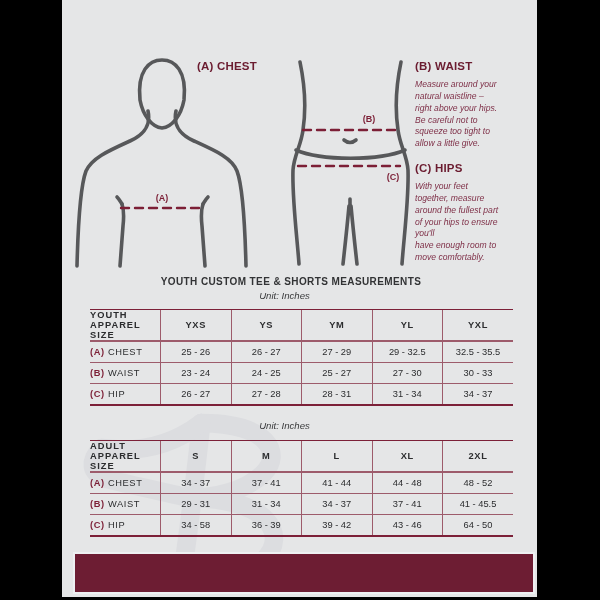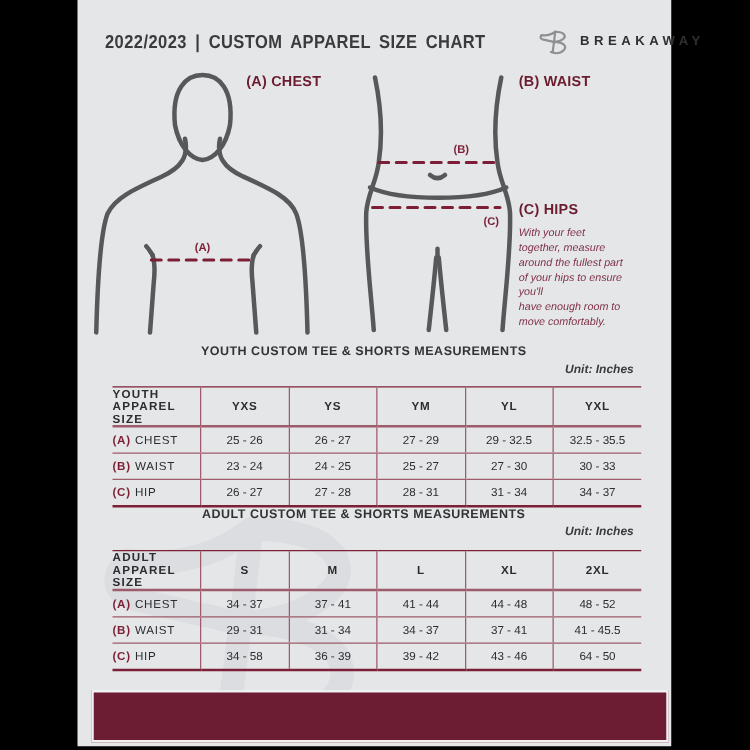--- a/index.html
+++ b/index.html
@@ -23,22 +23,22 @@
   .g-head{font-weight:bold;font-size:11.5px;color:#6b1c30;letter-spacing:.2px;margin:0 0 7px 0;}
   .g-body{font-style:italic;font-size:8.6px;color:#7f3048;line-height:1.38;white-space:pre-line;margin:0;}
   .fig{position:absolute;z-index:1;}
   .fig path,.fig line{fill:none;stroke-linecap:round;stroke-linejoin:round;}
   .body-line{stroke:#57585a;stroke-width:3.6;}
   .dash-line{stroke:#7c1f36;stroke-width:2.4;stroke-dasharray:8 6;}
   .fig-label{font-family:"Liberation Sans",sans-serif;font-weight:bold;font-size:9px;fill:#7c1f36;}
   
   .section-title{position:absolute;left:12px;width:434px;text-align:center;z-index:2;
     font-weight:bold;font-size:10px;color:#323335;letter-spacing:.4px;}
-  .unit{position:absolute;left:0;width:445px;text-align:right;z-index:2;
-    font-style:italic;font-size:9.6px;color:#3a3b3d;font-weight:bold;}
+  .unit{position:absolute;left:0;width:445px;text-align:center;z-index:2;
+    font-style:italic;font-size:9.6px;color:#3a3b3d;}
   table.sz{position:absolute;left:28px;width:423px;border-collapse:collapse;table-layout:fixed;z-index:2;}
   table.sz th,table.sz td{
     height:20px;padding:0;border-top:1px solid #9d5b6b;border-bottom:1px solid #9d5b6b;
     font-size:9.3px;color:#2b2c2e;background:transparent;
   }
   table.sz th+th, table.sz td+td{border-left:1px solid #9d5b6b;}
   table.sz thead th{border-bottom-width:2px;}
   table.sz tr:first-child th{border-top:1.5px solid #7c2038;}
   table.sz tr:last-child td{border-bottom:2px solid #7c2038;}
   .hdr-lbl{font-weight:bold;font-size:9.2px;letter-spacing:1px;color:#3b3c3e;text-align:left;padding-left:10px;}
@@ -60,35 +60,20 @@
   <svg class="watermark logo" width="250" height="212" viewBox="0 0 40 34">
     <g stroke="#dcdde0" stroke-width="3">
       <path d="M21,5 C20,14 19,22 18,29"></path>
       <path d="M21,5 C32,5 34,10 31,13 C28,16 23,17 19,17"></path>
       <path d="M19,17 C32,17 35,23 31,27 C27,31 21,31 16,29"></path>
       <path d="M5,9 C12,10 17,8 21,5"></path>
       <path d="M5,9 C3,11 3,13 6,14 C10,15 15,16 19,17"></path>
     </g>
   </svg>
 
-  <div class="hdr">
-    <div class="title">2022/2023 | CUSTOM APPAREL SIZE CHART</div>
-    <div class="brand">
-      <svg class="logo" width="27" height="23" viewBox="0 0 40 34">
-        <g stroke="#8e9093" stroke-width="2.6">
-          <path d="M21,5 C20,14 19,22 18,29"></path>
-          <path d="M21,5 C32,5 34,10 31,13 C28,16 23,17 19,17"></path>
-          <path d="M19,17 C32,17 35,23 31,27 C27,31 21,31 16,29"></path>
-          <path d="M5,9 C12,10 17,8 21,5"></path>
-          <path d="M5,9 C3,11 3,13 6,14 C10,15 15,16 19,17"></path>
-        </g>
-      </svg>
-      <div class="brand-name">BREAKAWAY</div>
-    </div>
-  </div>
 
   <svg class="fig" style="left:8px;top:56px;" width="178" height="212" viewBox="0 0 178 212">
     <path class="body-line" d="M70,44 C67,15 79,4 92,4 C105,4 117,15 114,44 C111,60 102,71 92,72 C82,71 73,60 70,44"></path>
     <path class="body-line" d="M78,55 C81,69 75,78 60,85 C38,95 22,102 16,115 C10,131 8,170 7,210"></path>
     <path class="body-line" d="M106,55 C103,69 109,78 124,85 C146,95 162,102 167,115 C173,131 175,170 176,210"></path>
     <path class="body-line" d="M52,148 C50,145 49,143 47,141"></path>
     <path class="body-line" d="M52,148 C54,154 54,161 53,170 C52,184 51,197 50,210"></path>
     <path class="body-line" d="M133,148 C135,145 136,143 138,141"></path>
     <path class="body-line" d="M133,148 C131,154 131,161 132,170 C133,184 134,197 135,210"></path>
     <line class="dash-line" x1="51" y1="152" x2="134" y2="152"></line>
@@ -107,20 +92,26 @@
     <text class="fig-label" x="86" y="64" text-anchor="middle">(B)</text>
     <line class="dash-line" x1="15" y1="108" x2="117" y2="108"></line>
     <text class="fig-label" x="110" y="122" text-anchor="middle">(C)</text>
   </svg>
 
   <div class="guide-block" style="left:135px;top:60px;width:102px;">
     <p class="g-head">(A) CHEST</p>
   </div>
   <div class="guide-block" style="left:353px;top:60px;width:110px;">
     <p class="g-head">(B) WAIST</p>
+    <p class="g-body">Measure around your
+natural waistline –
+right above your hips.
+Be careful not to
+squeeze too tight to
+allow a little give.</p>
   </div>
   <div class="guide-block" style="left:353px;top:162px;width:112px;">
     <p class="g-head">(C) HIPS</p>
     <p class="g-body">With your feet
 together, measure
 around the fullest part
 of your hips to ensure
 you'll
 have enough room to
 move comfortably.</p>
@@ -160,21 +151,20 @@
           <td class="lbl"><span class="pfx">(C)</span> <span>HIP</span></td>
           <td class="val">26 - 27</td>
           <td class="val">27 - 28</td>
           <td class="val">28 - 31</td>
           <td class="val">31 - 34</td>
           <td class="val">34 - 37</td>
         </tr>
       </tbody>
     </table>
 
-  <div class="section-title" style="top:406px;">ADULT CUSTOM TEE &amp; SHORTS MEASUREMENTS</div>
   <div class="unit" style="top:420px;">Unit: Inches</div>
   <table class="sz" style="top:440px;">
       <thead>
         <tr>
           <th class="hdr-lbl">ADULT APPAREL SIZE</th>
           <th class="size-h">S</th>
           <th class="size-h">M</th>
           <th class="size-h">L</th>
           <th class="size-h">XL</th>
           <th class="size-h">2XL</th>

